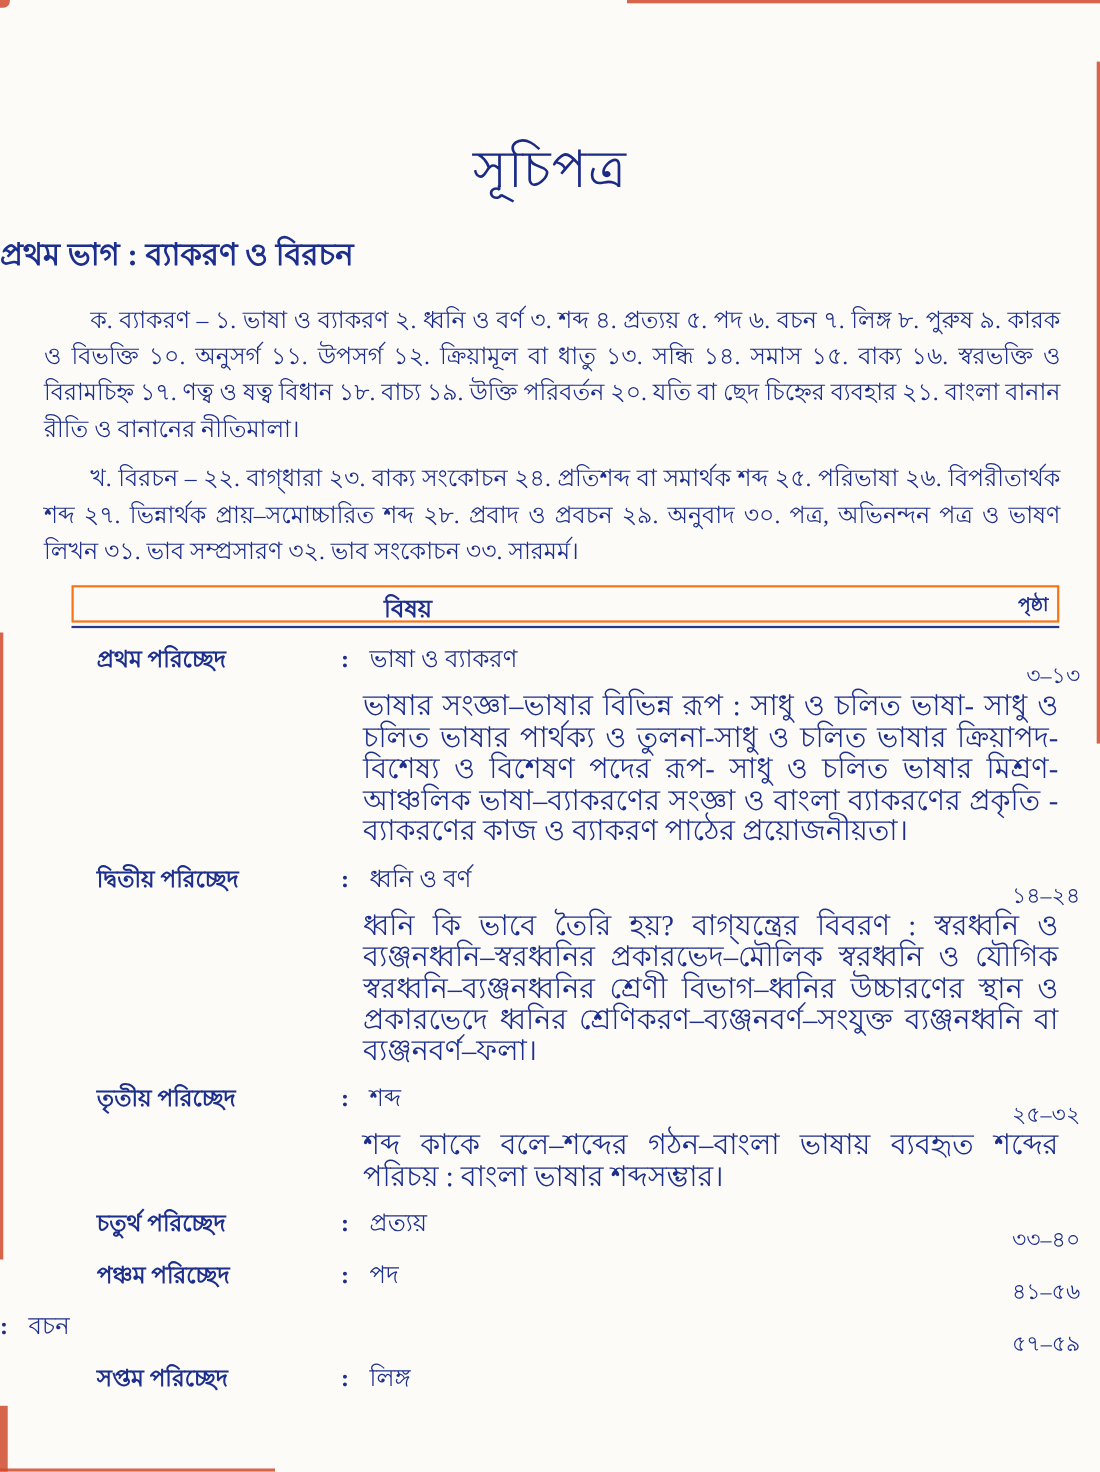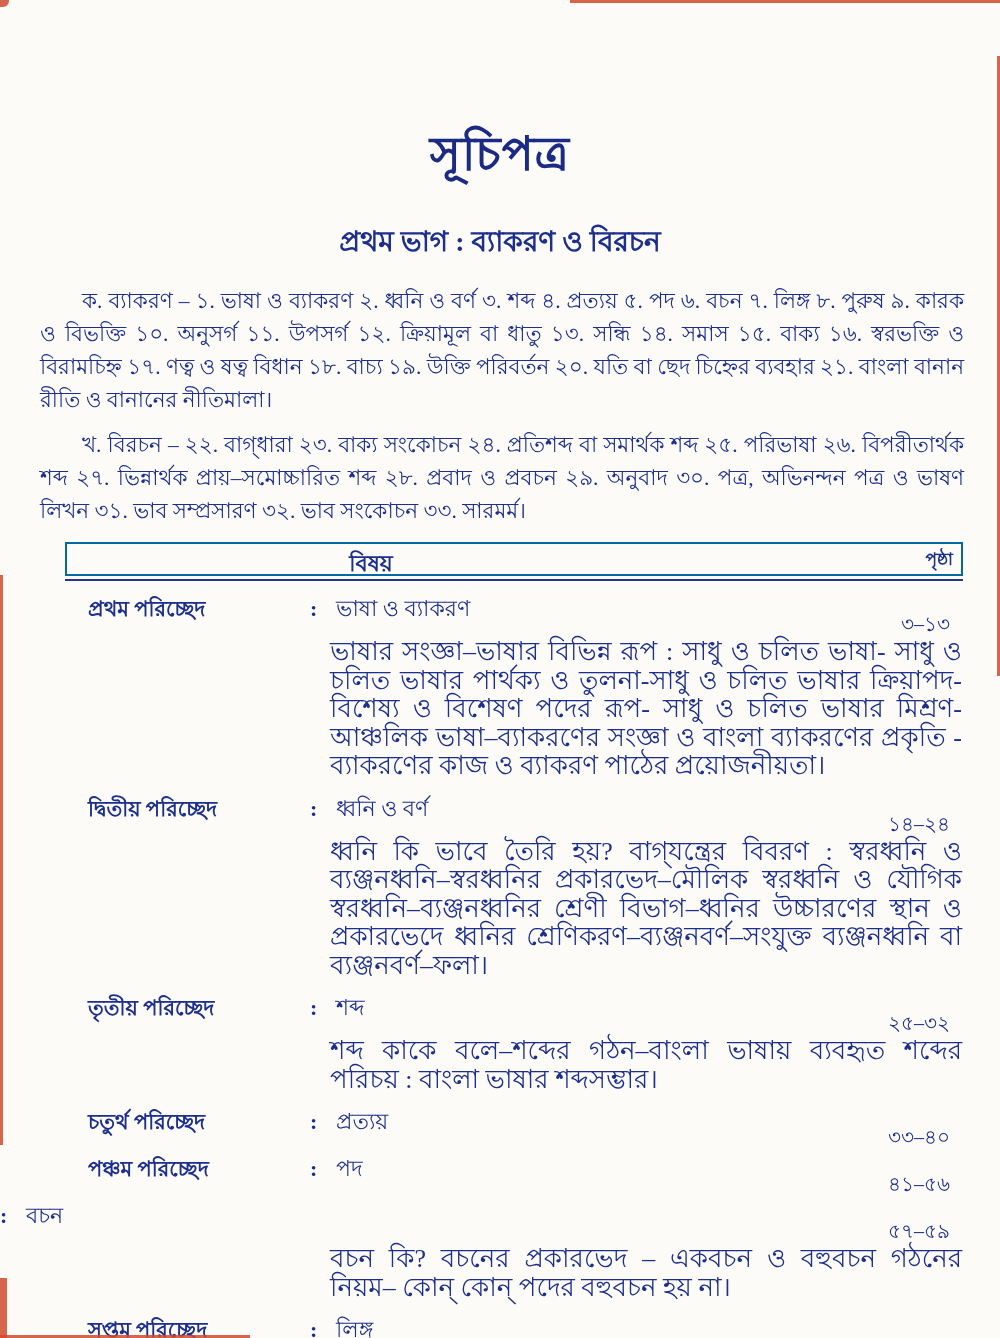--- a/index.html
+++ b/index.html
@@ -18,44 +18,44 @@
   .edge-tl{left:0;top:0;width:9px;height:7px;border-radius:0 0 6px 0;}
   .edge-top{right:0;top:0;height:3px;width:430px;}
   .edge-right{right:0;top:56px;width:3px;height:620px;}
   .edge-left{left:0;top:575px;width:3px;height:570px;}
   .edge-bl{left:0;bottom:0;width:7px;height:60px;}
   .edge-bottom{left:0;bottom:0;height:3px;width:250px;}
 
   .title{
     text-align:center;
     font-size:47px;
-    font-weight:bold;
+    font-weight:normal;
     color:#1a2a85;
     margin-top:118px;
     letter-spacing:1px;
   }
   .subtitle{
-    text-align:center;
+    text-align:left;
     font-size:28px;
     font-weight:bold;
-    margin-top:24px;
+    margin-top:14px;
   }
 
   .intro{
     margin:18px 36px 0 40px;
     font-size:21.5px;
     line-height:33px;
     text-align:justify;
   }
   .intro p{margin:0 0 12px 0;text-indent:42px;}
 
   .toc-header{
     position:relative;
     margin:14px 37px 0 65px;
-    border:2px solid #0369a1;
+    border:2px solid #f97316;
     height:30px;
   }
   .toc-header .subject-h{
     position:absolute;left:0;top:2px;width:68%;
     text-align:center;font-size:22px;font-weight:bold;
   }
   .toc-header .page-h{
     position:absolute;right:8px;top:2px;
     font-size:17px;font-weight:bold;
   }
@@ -71,21 +71,21 @@
     flex:0 0 222px;
     padding-left:88px;
     font-weight:bold;
     font-size:21px;
     white-space:nowrap;
   }
   .colon{flex:0 0 26px;font-weight:bold;}
   .chap-title{font-weight:normal;white-space:nowrap;}
   .pages{
     margin-left:auto;
-    padding-right:50px;
+    padding-right:18px;
     font-size:20px;
     position:relative;top:15px;
     white-space:nowrap;
   }
   .row-desc{
     margin:10px 38px 0 330px;
     font-size:26px;
     line-height:28.5px;
     text-align:justify;
   }
@@ -166,21 +166,20 @@
         <span class="pages">৪১–৫৬</span>
       </div>
     </div>
 
     <div class="toc-row">
       <div class="row-head">
         <span class="colon">:</span>
         <span class="chap-title">বচন</span>
         <span class="pages">৫৭–৫৯</span>
       </div>
-      <div class="row-desc">বচন কি? বচনের প্রকারভেদ – একবচন ও বহুবচন গঠনের নিয়ম– কোন্‌ কোন্‌ পদের বহুবচন হয় না।</div>
     </div>
 
     <div class="toc-row">
       <div class="row-head">
         <span class="chapter">সপ্তম পরিচ্ছেদ</span>
         <span class="colon">:</span>
         <span class="chap-title">লিঙ্গ</span>
 
       </div>
 

